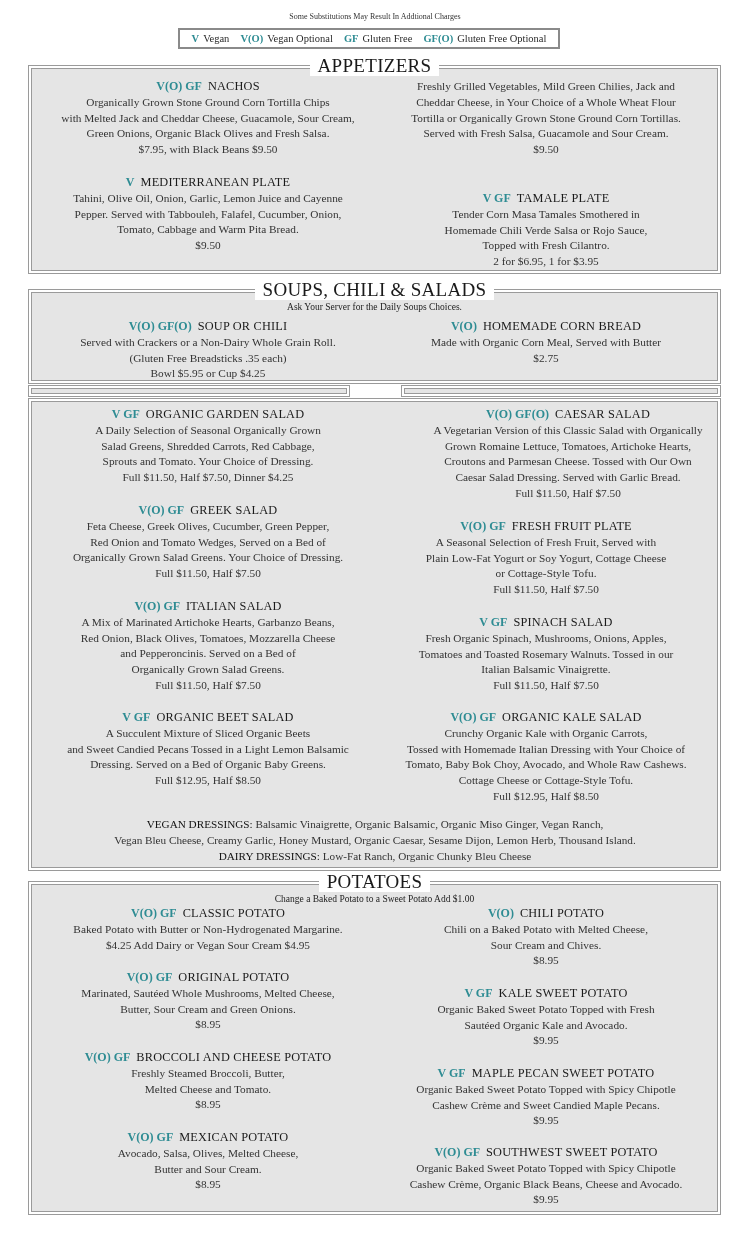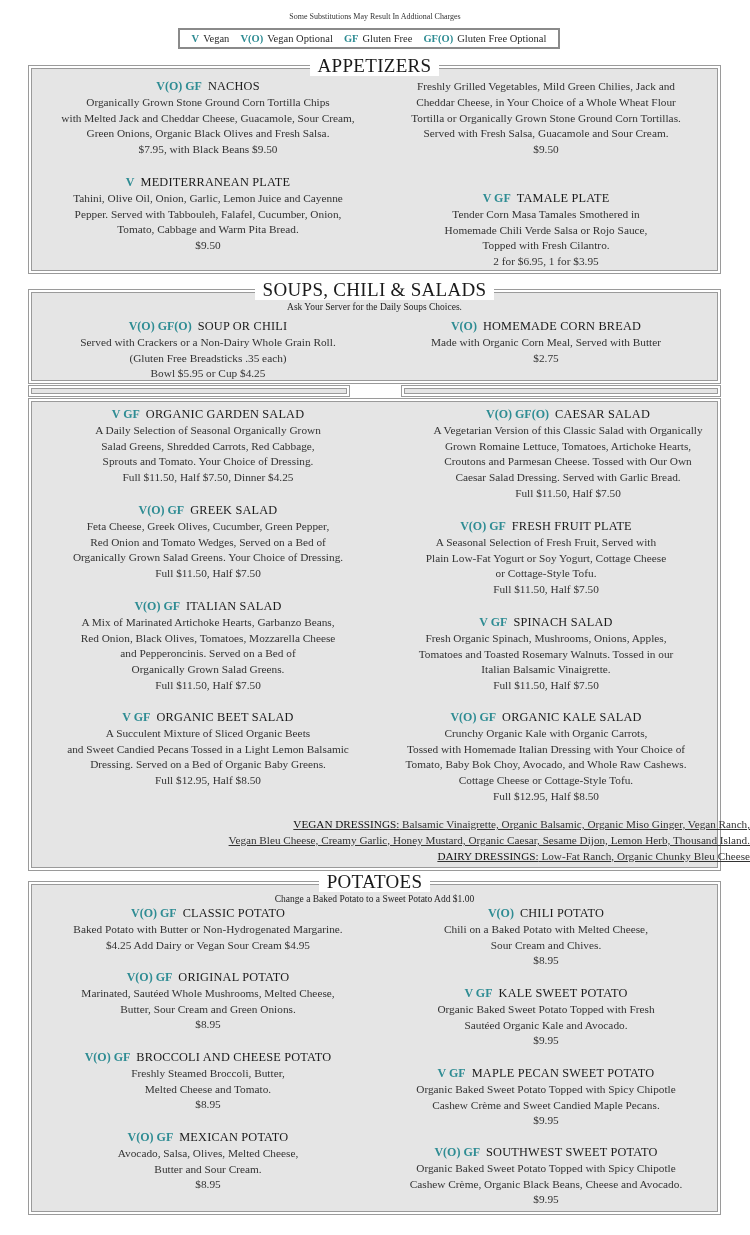--- a/index.html
+++ b/index.html
@@ -22,21 +22,21 @@
   }
   .sec-title {
     position: absolute; left: 0; right: 0; text-align: center; font-size: 19px; color: #1a1a1a;
     letter-spacing: 0.3px;
   }
   .sec-title span { background: #fff; padding: 0 8px; }
   .sub { position: absolute; left: 0; right: 0; text-align: center; font-size: 9.5px; color: #222; }
   .item { position: absolute; text-align: center; font-size: 11.3px; line-height: 15.8px; color: #333; }
   .item .head { font-size: 12.3px; color: #1a1a1a; letter-spacing: 0.2px; }
   .item .tags { color: #2e8c93; font-size: 12px; font-weight: bold; margin-right: 6px; letter-spacing: 0; }
-  .dress { position: absolute; left: 0; right: 0; text-align: right; font-size: 11.2px; line-height: 15.8px; color: #333; text-decoration: underline; }
+  .dress { position: absolute; left: 0; right: 0; text-align: center; font-size: 11.2px; line-height: 15.8px; color: #333; }
   .dress b { font-weight: normal; color: #111; }
 </style>
 </head>
 <body>
 
 <div class="note-top">Some Substitutions May Result In Addtional Charges</div>
 
 <div class="legend">
   <span><span class="tag">V</span><span>Vegan</span></span>
   <span><span class="tag">V(O)</span><span>Vegan Optional</span></span>

